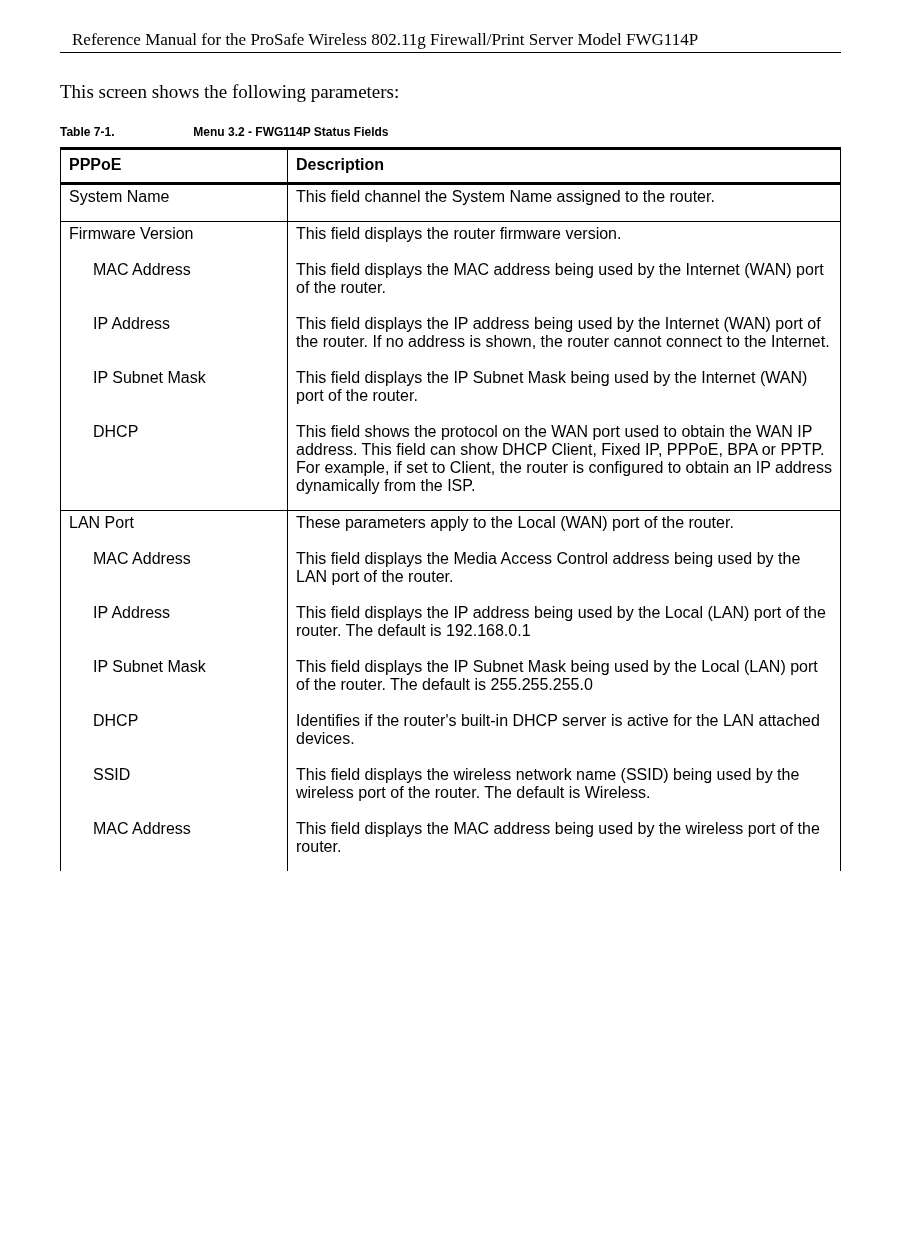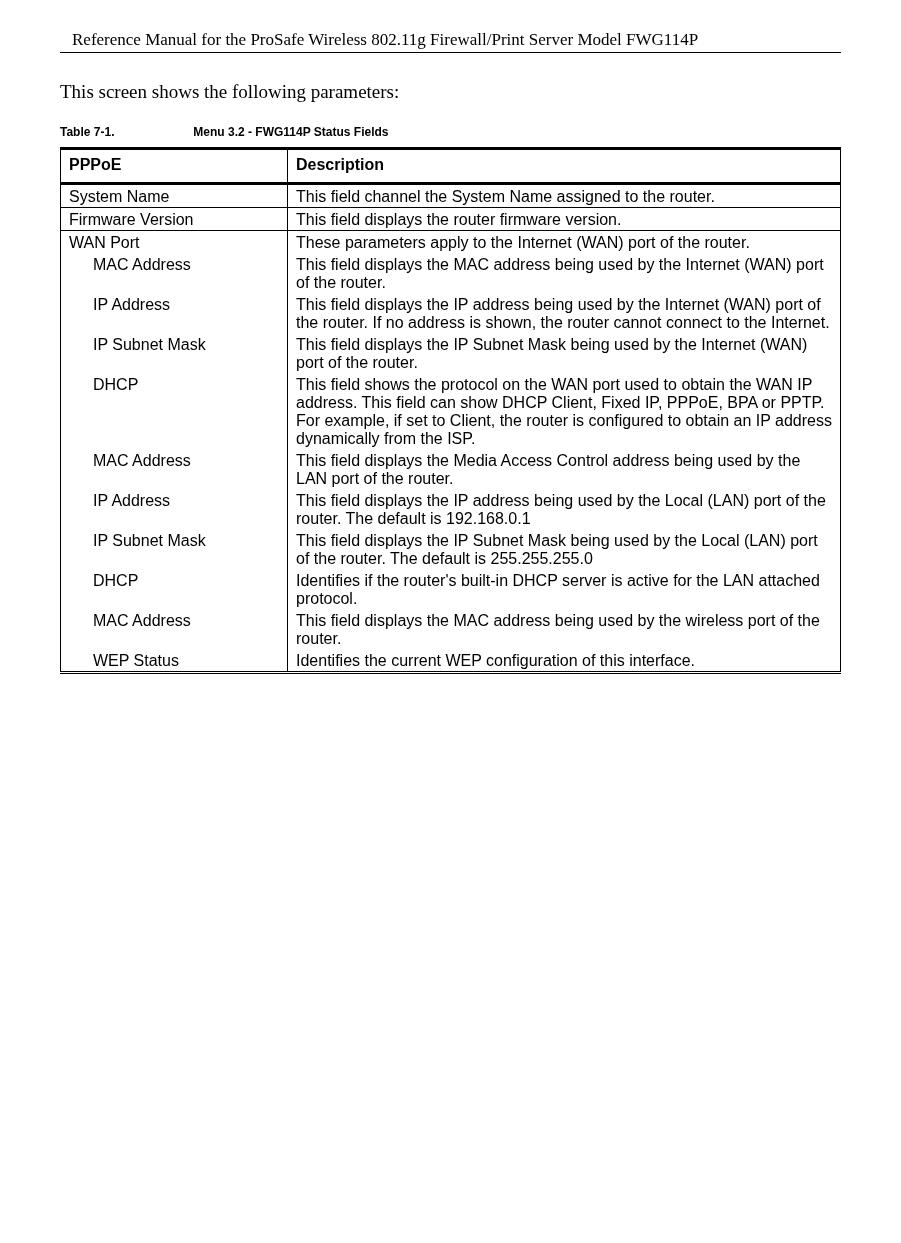--- a/index.html
+++ b/index.html
@@ -53,21 +53,21 @@
       vertical-align: top;
     }
     table.fields col.col-field { width: 227px; }
     table.fields thead th {
       border-top: 3px solid #000;
       border-bottom: 3px solid #000;
       font-weight: bold;
       padding: 6px 8px 8px 8px;
     }
     table.fields td {
-      padding: 3px 8px 1px 8px;
+      padding: 3px 8px 15px 8px;
     }
     tr.group-start td {
       border-top: 1px solid #000;
     }
     tr.last-row td {
       border-bottom: 3px double #000;
     }
     .indent {
       padding-left: 24px;
       display: inline-block;
@@ -102,59 +102,59 @@
     </thead>
     <tbody>
       <tr class="group-start">
         <td>System Name</td>
         <td>This field channel the System Name assigned to the router.</td>
       </tr>
       <tr class="group-start">
         <td>Firmware Version</td>
         <td>This field displays the router firmware version.</td>
       </tr>
-      <tr class="group-start">
-        <td>WAN Port</td>
-        <td>These parameters apply to the Internet (WAN) port of the router.</td>
-      </tr>
       <tr>
         <td><span class="indent">MAC Address</span></td>
         <td>This field displays the MAC address being used by the Internet (WAN) port of the router.</td>
       </tr>
       <tr>
         <td><span class="indent">IP Address</span></td>
         <td>This field displays the IP address being used by the Internet (WAN) port of the router. If no address is shown, the router cannot connect to the Internet.</td>
       </tr>
       <tr>
         <td><span class="indent">IP Subnet Mask</span></td>
         <td>This field displays the IP Subnet Mask being used by the Internet (WAN) port of the router.</td>
       </tr>
       <tr>
         <td><span class="indent">DHCP</span></td>
         <td>This field shows the protocol on the WAN port used to obtain the WAN IP address. This field can show DHCP Client, Fixed IP, PPPoE, BPA or PPTP. For example, if set to Client, the router is configured to obtain an IP address dynamically from the ISP.</td>
       </tr>
+      <tr class="group-start">
+        <td>LAN Port</td>
+        <td>These parameters apply to the Local (WAN) port of the router.</td>
+      </tr>
       <tr>
         <td><span class="indent">MAC Address</span></td>
         <td>This field displays the Media Access Control address being used by the LAN port of the router.</td>
       </tr>
       <tr>
         <td><span class="indent">IP Address</span></td>
         <td>This field displays the IP address being used by the Local (LAN) port of the router. The default is 192.168.0.1</td>
       </tr>
       <tr>
         <td><span class="indent">IP Subnet Mask</span></td>
         <td>This field displays the IP Subnet Mask being used by the Local (LAN) port of the router. The default is 255.255.255.0</td>
       </tr>
       <tr>
         <td><span class="indent">DHCP</span></td>
-        <td>Identifies if the router's built-in DHCP server is active for the LAN attached protocol.</td>
+        <td>Identifies if the router's built-in DHCP server is active for the LAN attached devices.</td>
+      </tr>
+      <tr>
+        <td><span class="indent">SSID</span></td>
+        <td>This field displays the wireless network name (SSID) being used by the wireless port of the router. The default is Wireless.</td>
       </tr>
       <tr>
         <td><span class="indent">MAC Address</span></td>
         <td>This field displays the MAC address being used by the wireless port of the router.</td>
-      </tr>
-      <tr class="last-row">
-        <td><span class="indent">WEP Status</span></td>
-        <td>Identifies the current WEP configuration of this interface.</td>
       </tr>
     </tbody>
   </table>
 </div>
 
 </body></html>

